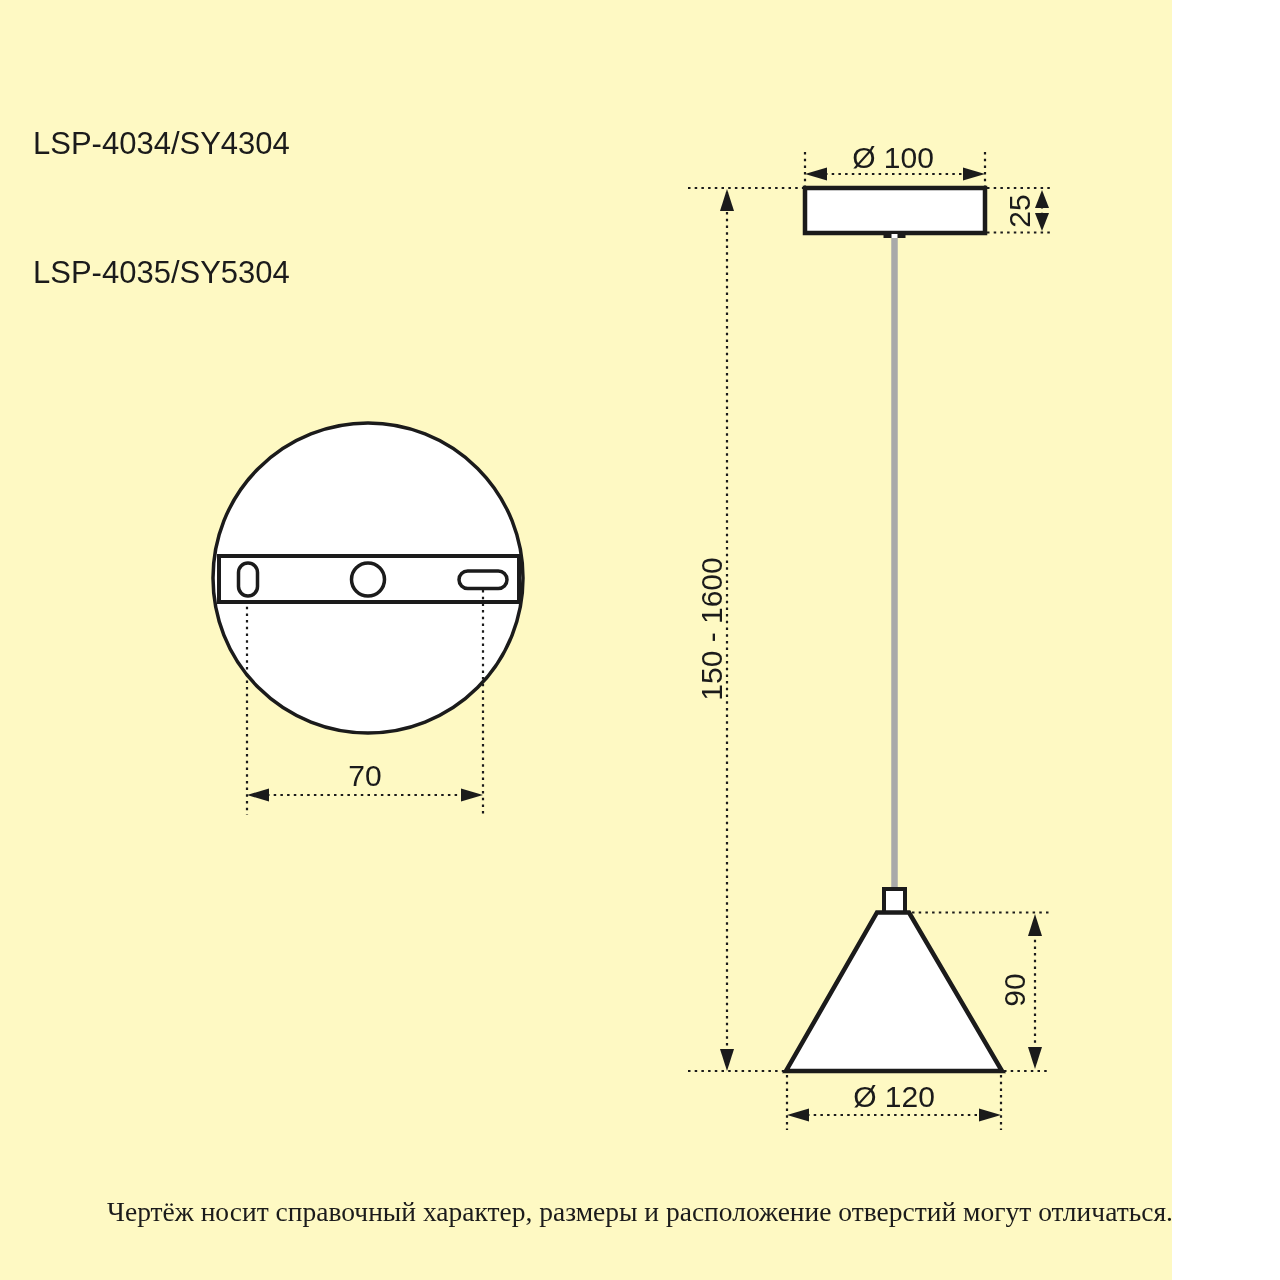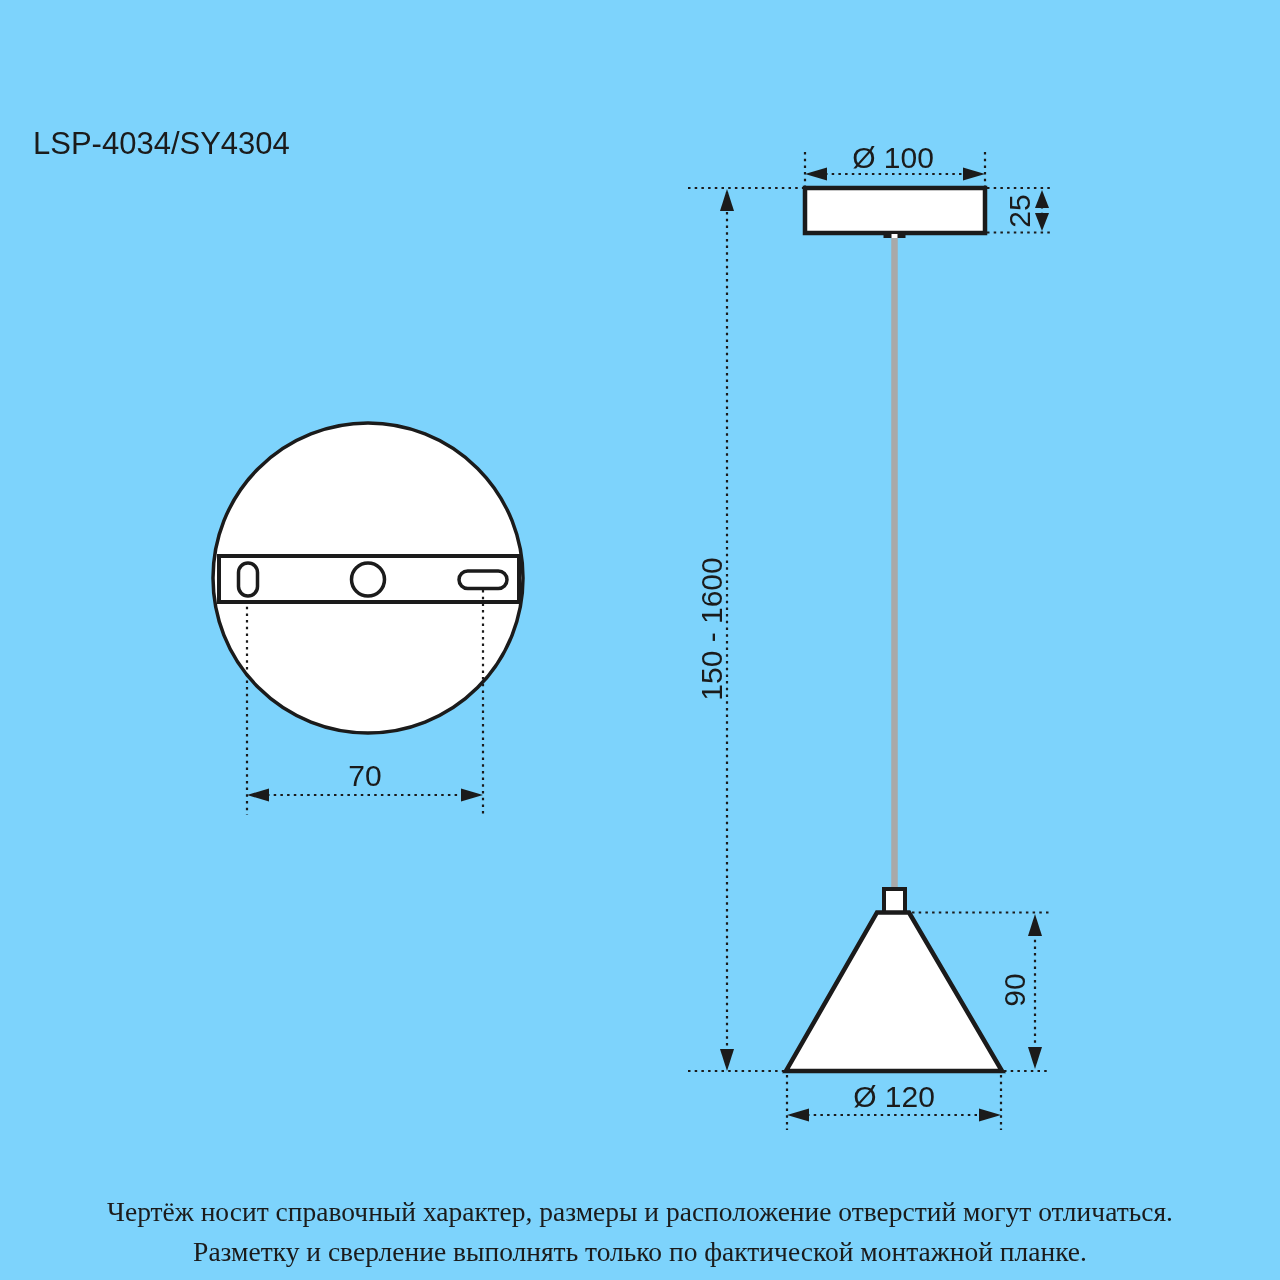--- a/index.html
+++ b/index.html
@@ -1,19 +1,19 @@
 <!DOCTYPE html>
 <html><head>
 <meta charset="utf-8">
 <style>
   html,body{margin:0;padding:0;background:#ffffff;}
   .canvas{
     position:relative;
-    width:1280px;height:1280px;
-    background:#7dd3fc;
+    width:1172px;height:1280px;
+    background:#fef9c3;
     font-family:"Liberation Sans", sans-serif;
     color:#1b1b1b;
     overflow:hidden;
   }
   .title-block{
     position:absolute;left:33px;top:36px;
     font-size:31px;line-height:43px;
     white-space:pre-wrap;
     color:#1b1b1b;
   }
@@ -33,20 +33,21 @@
     font-size:30px;fill:#1b1b1b;
   }
 </style>
 </head>
 <body>
 
 <div class="canvas">
 
   <div class="title-block">
     <div>LSP-4034/SY4304</div>
+    <div>LSP-4035/SY5304</div>
   </div>
 
   <svg class="drawing" width="1280" height="1280" viewBox="0 0 1280 1280">
 
     <g>
       <circle class="ln" cx="368" cy="578" r="155" stroke-width="3.5"></circle>
       <rect class="ln" x="219" y="556" width="300" height="46" stroke-width="4"></rect>
       <rect class="ln" x="238.5" y="563" width="19" height="33" rx="9.5" stroke-width="3.5"></rect>
       <circle class="ln" cx="368" cy="579.5" r="16.5" stroke-width="3.5"></circle>
       <rect class="ln" x="459" y="571" width="48" height="17.5" rx="8.75" stroke-width="3.5"></rect>
@@ -112,16 +113,15 @@
         <path class="dot" d="M807 1115 H981"></path>
         <polygon class="arrow" points="787,1115 809,1108.5 809,1121.5"></polygon>
         <polygon class="arrow" points="1001,1115 979,1108.5 979,1121.5"></polygon>
         <text class="dimtext" x="894" y="1107" text-anchor="middle">Ø 120</text>
       </g>
     </g>
   </svg>
 
   <div class="footer-note">
     <div>Чертёж носит справочный характер, размеры и расположение отверстий могут отличаться.</div>
-    <div>Разметку и сверление выполнять только по фактической монтажной планке.</div>
   </div>
 
 </div>
 
 </body></html>

